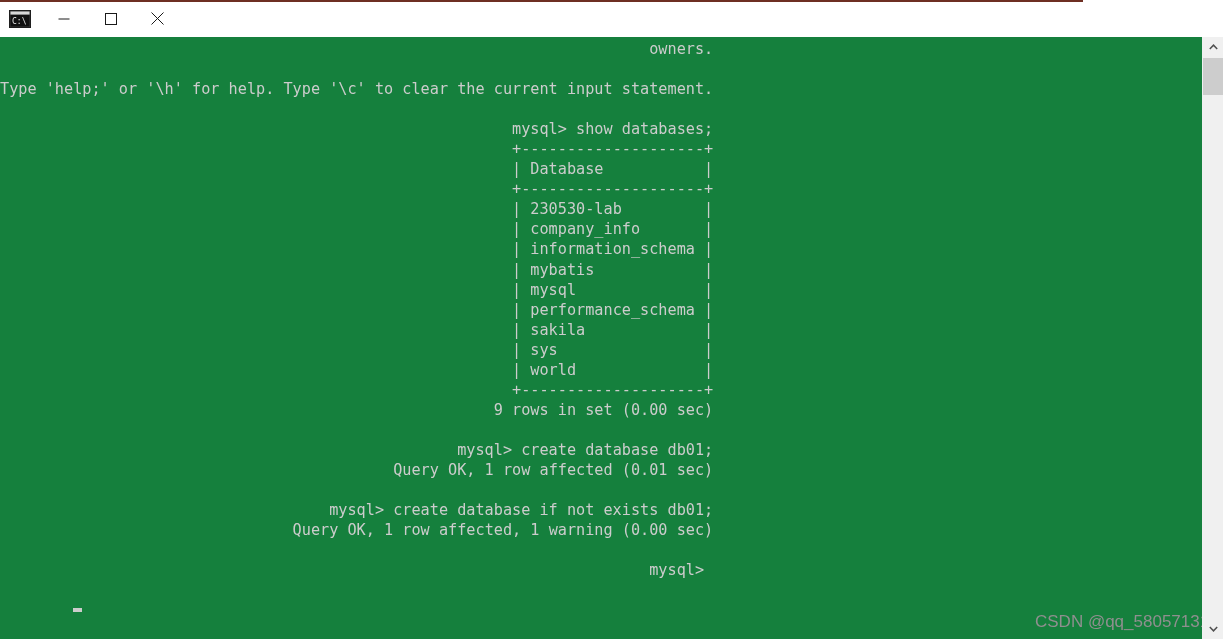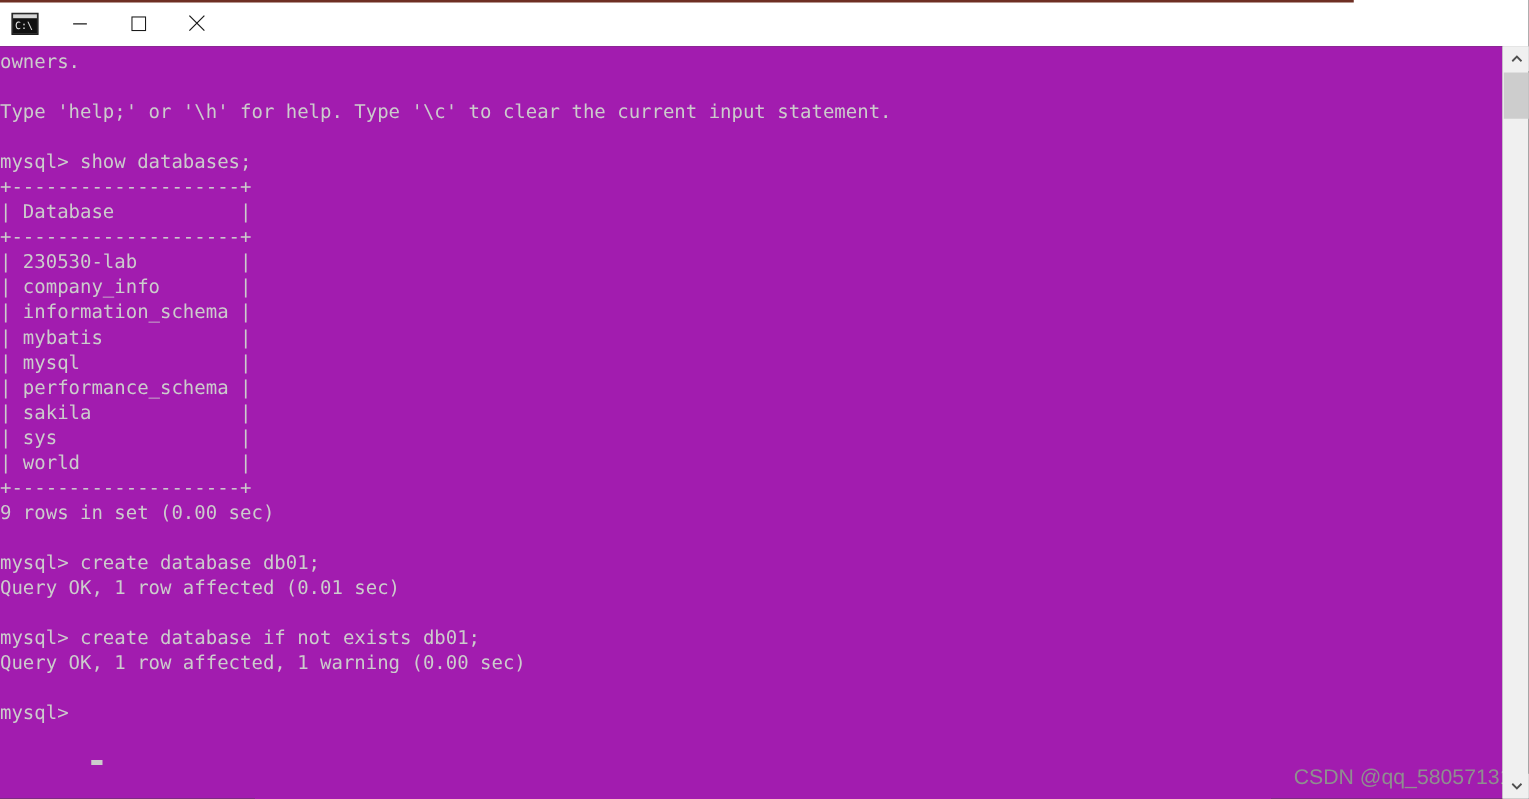--- a/index.html
+++ b/index.html
@@ -80,22 +80,23 @@
     background: #6e2f23;
   }
 
   
   .terminal {
     position: absolute;
     top: 37px;
     left: 0;
     width: 1202px;
     height: 602px;
-    background: #a21caf;
-    overflow: hidden;
+    background: #15803d;
+    overflow: hidden;
+    text-align: right;
   }
 
   .term-text {
     position: absolute;
     top: 2px;
     left: 0px;
     margin: 0;
     font-family: "DejaVu Sans Mono", "Liberation Mono", monospace;
     font-size: 15.2px;
     line-height: 20.05px;

